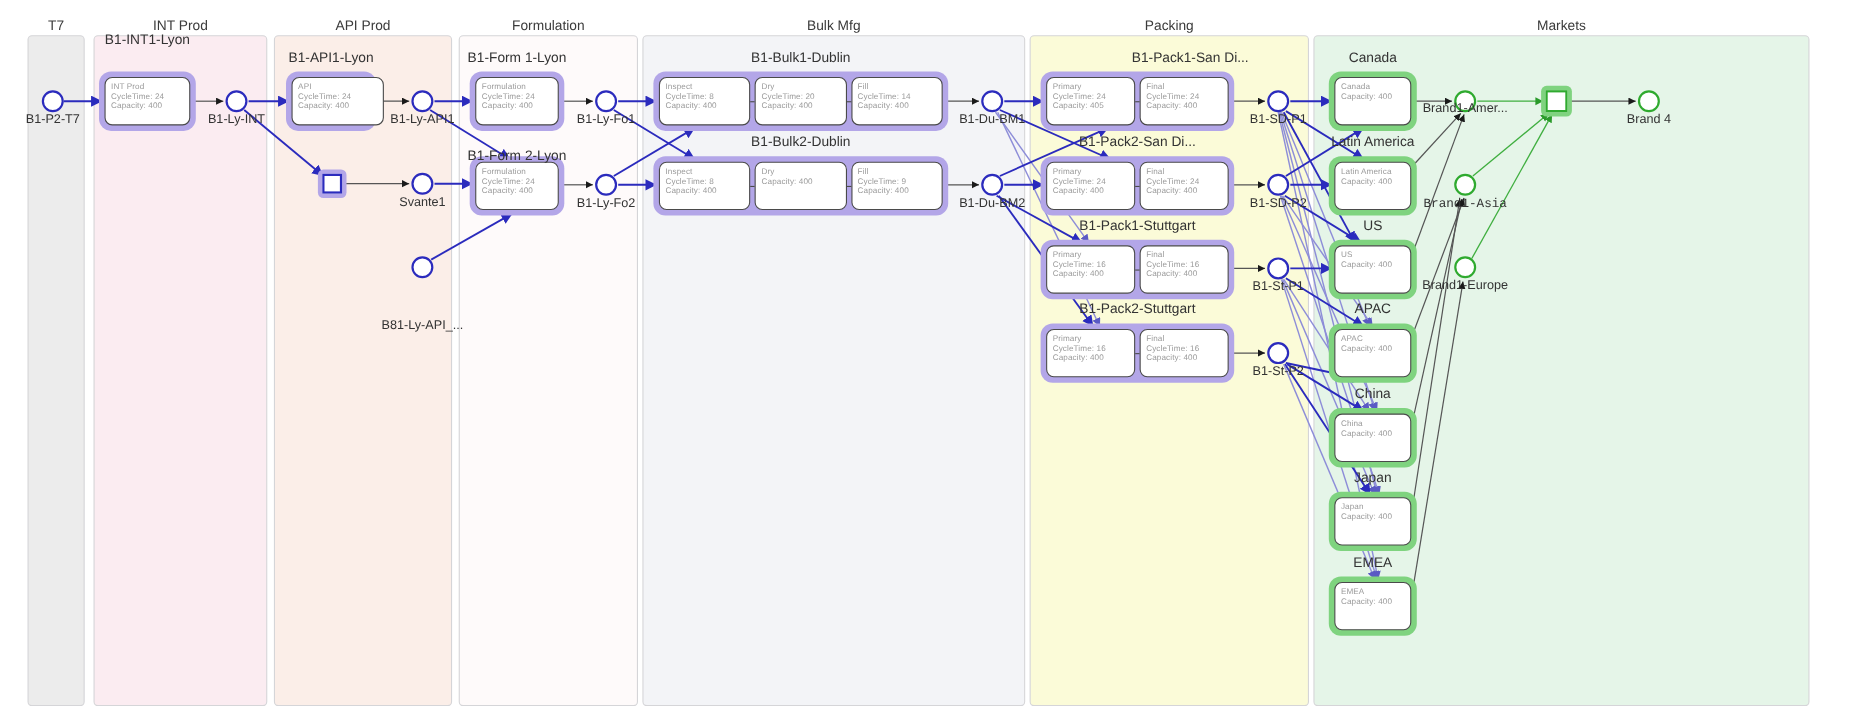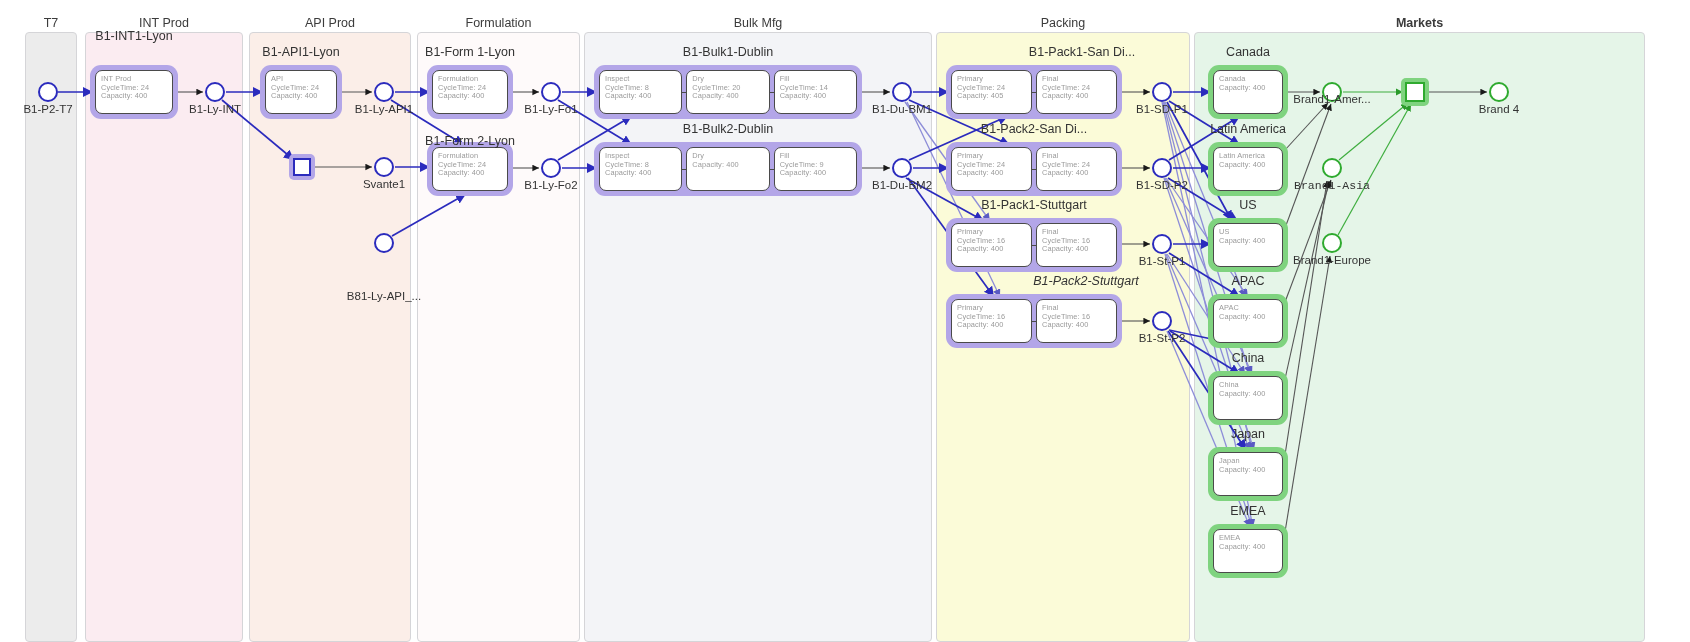--- a/index.html
+++ b/index.html
@@ -37,21 +37,21 @@
       <div class="group-title" style="left: 164px; top: 16px;">INT Prod</div>
       <div class="group-panel" style="left: 249px; top: 32px; width: 162px; height: 610px; background: rgb(251, 238, 232);"></div>
       <div class="group-title" style="left: 330px; top: 16px;">API Prod</div>
       <div class="group-panel" style="left: 417px; top: 32px; width: 163px; height: 610px; background: rgb(254, 250, 250);"></div>
       <div class="group-title" style="left: 498.5px; top: 16px;">Formulation</div>
       <div class="group-panel" style="left: 584px; top: 32px; width: 348px; height: 610px; background: rgb(243, 244, 247);"></div>
       <div class="group-title" style="left: 758px; top: 16px;">Bulk Mfg</div>
       <div class="group-panel" style="left: 936px; top: 32px; width: 254px; height: 610px; background: rgb(251, 251, 216);"></div>
       <div class="group-title" style="left: 1063px; top: 16px;">Packing</div>
       <div class="group-panel" style="left: 1194px; top: 32px; width: 451px; height: 610px; background: rgb(229, 245, 232);"></div>
-      <div class="group-title" style="left: 1419.5px; top: 16px; font-weight: bold;">Markets</div>
+      <div class="group-title" style="left: 1419.5px; top: 16px;">Markets</div>
     </div>
 
   <svg id="edges">
     <defs>
       <marker id="ar-blue" markerWidth="7" markerHeight="7" refX="6" refY="3" orient="auto" markerUnits="strokeWidth">
         <path d="M0,0 L6,3 L0,6 z" fill="#2b2bbd"></path>
       </marker>
       <marker id="ar-bluelight" markerWidth="7" markerHeight="7" refX="6" refY="3" orient="auto" markerUnits="strokeWidth">
         <path d="M0,0 L6,3 L0,6 z" fill="#5a5ac4"></path>
       </marker>
@@ -131,21 +131,21 @@
 
   <div id="sites-layer">
       <div class="glow-wrap glow-purple" style="left: 90px; top: 65px; width: 88px; height: 54px;"></div>
       <div class="step" style="left: 95px; top: 70px; width: 78px; height: 44px;">
         <div class="step-line">INT Prod</div>
         <div class="step-line">CycleTime: 24</div>
         <div class="step-line">Capacity: 400</div>
       </div>
       <div class="site-title" style="left: 134px; top: 29px;">B1-INT1-Lyon</div>
       <div class="glow-wrap glow-purple" style="left: 260px; top: 65px; width: 82px; height: 54px;"></div>
-      <div class="step" style="left: 265px; top: 70px; width: 72px; height: 44px;">
+      <div class="step" style="left: 265px; top: 70px; width: 84px; height: 44px;">
         <div class="step-line">API</div>
         <div class="step-line">CycleTime: 24</div>
         <div class="step-line">Capacity: 400</div>
       </div>
       <div class="site-title" style="left: 301px; top: 45px;">B1-API1-Lyon</div>
       <div class="glow-wrap glow-purple" style="left: 427px; top: 65px; width: 86px; height: 54px;"></div>
       <div class="step" style="left: 432px; top: 70px; width: 76px; height: 44px;">
         <div class="step-line">Formulation</div>
         <div class="step-line">CycleTime: 24</div>
         <div class="step-line">Capacity: 400</div>
@@ -239,21 +239,21 @@
         <div class="step-line">Primary</div>
         <div class="step-line">CycleTime: 16</div>
         <div class="step-line">Capacity: 400</div>
       </div>
       <div style="position: absolute; left: 1032px; top: 321px; width: 4px; height: 1px; background: rgb(74, 74, 74);"></div>
       <div class="step" style="left: 1036px; top: 299px; width: 81px; height: 44px;">
         <div class="step-line">Final</div>
         <div class="step-line">CycleTime: 16</div>
         <div class="step-line">Capacity: 400</div>
       </div>
-      <div class="site-title" style="left: 1086px; top: 274px; font-style: italic;">B1-Pack2-Stuttgart</div>
+      <div class="site-title" style="left: 1034px; top: 274px;">B1-Pack2-Stuttgart</div>
       <div class="glow-wrap glow-green" style="left: 1208px; top: 65px; width: 80px; height: 54px;"></div>
       <div class="step" style="left: 1213px; top: 70px; width: 70px; height: 44px;">
         <div class="step-line">Canada</div>
         <div class="step-line">Capacity: 400</div>
       </div>
       <div class="site-title" style="left: 1248px; top: 45px;">Canada</div>
       <div class="glow-wrap glow-green" style="left: 1208px; top: 142px; width: 80px; height: 54px;"></div>
       <div class="step" style="left: 1213px; top: 147px; width: 70px; height: 44px;">
         <div class="step-line">Latin America</div>
         <div class="step-line">Capacity: 400</div>

